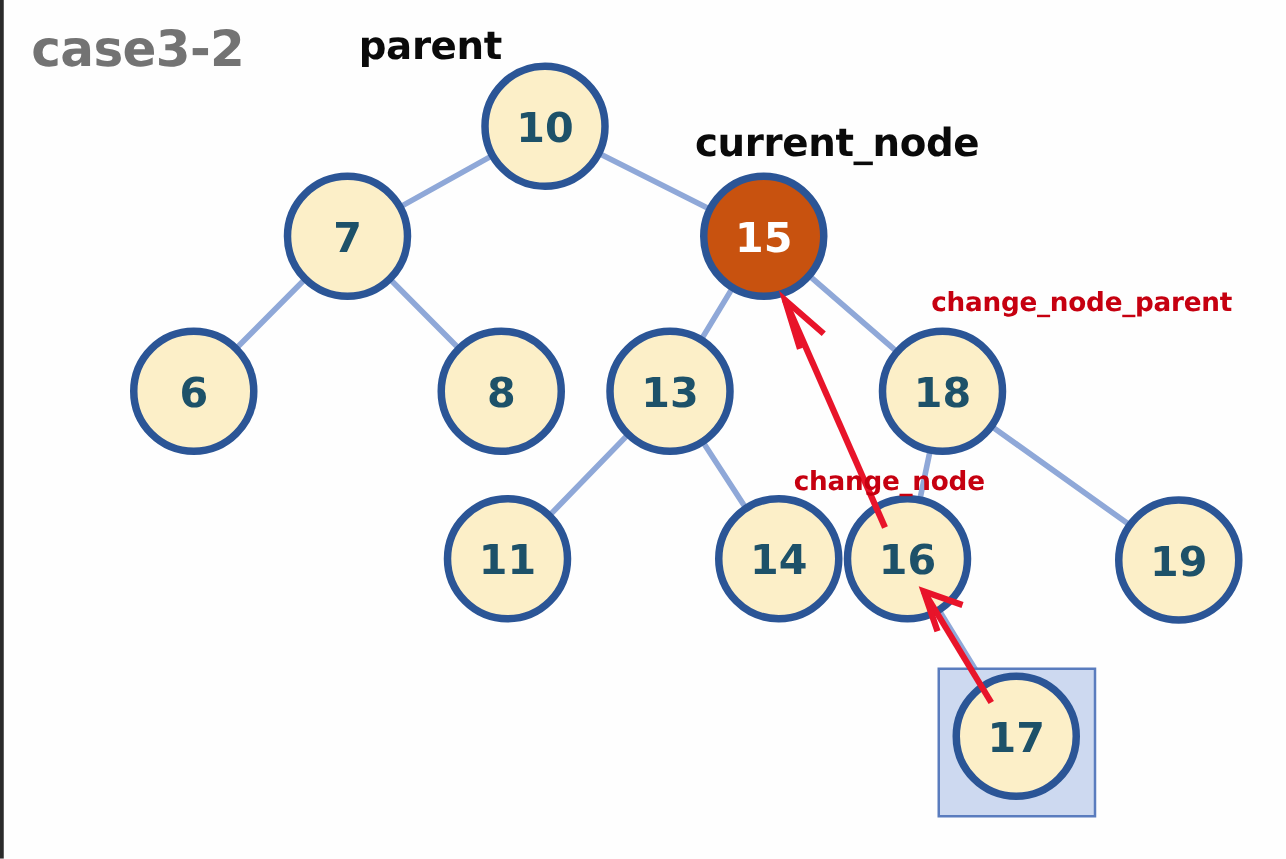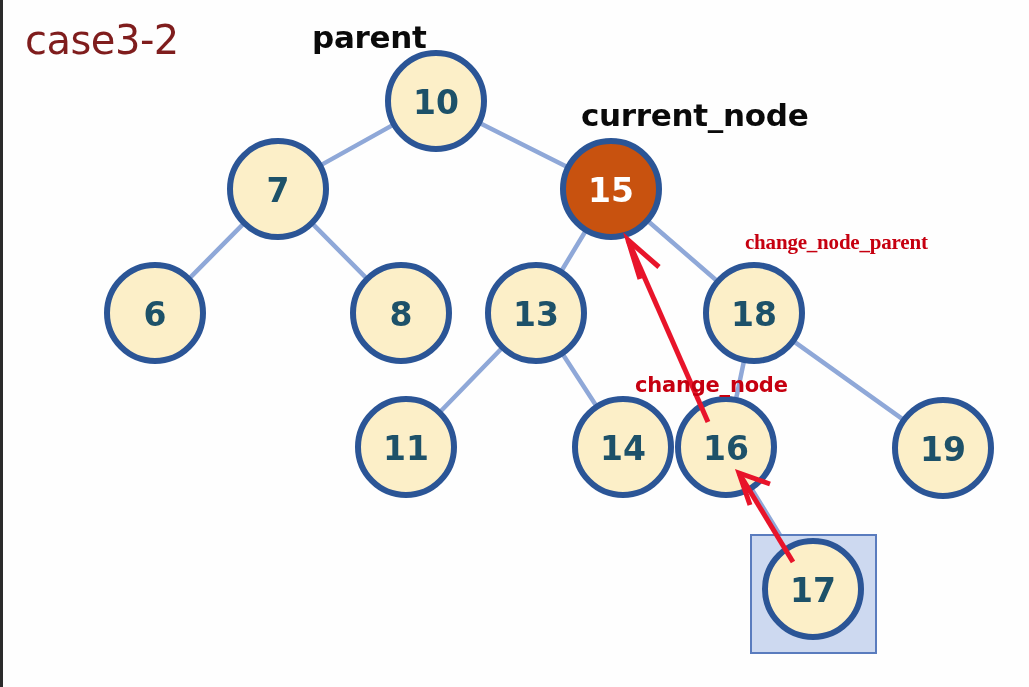--- a/index.html
+++ b/index.html
@@ -29,30 +29,29 @@
   #nodes-layer { z-index: 3; }
   #arrows-layer { z-index: 4; }
   .label {
     position: absolute;
     z-index: 5;
     white-space: nowrap;
     line-height: 1;
   }
   .title-label {
     font-size: 40px;
-    font-weight: normal;
-    color: #7f1d1d;
+    font-weight: bold;
+    color: #737373;
     letter-spacing: -0.5px;
   }
   .black-label {
     font-size: 31px;
     font-weight: bold;
     color: #0a0a0a;
     letter-spacing: -0.3px;
-    margin-left: 25px;
   }
   .red-label {
     font-size: 21px;
     font-weight: bold;
     color: #c60010;
     letter-spacing: -0.2px;
   }
   .node-circle {
     fill: #fcefc8;
     stroke: #2b5596;
@@ -181,17 +180,17 @@
         <path d="M 767,484 L 736,473 L 747,505" class="arrow-head"></path>
       </g>
     </svg>
 
   <div class="label title-label" id="lbl-title" style="left: 22px; top: 20px;">case3-2</div>
 
   <div class="label black-label" id="lbl-parent" style="left: 284px; top: 22px;">parent</div>
 
   <div class="label black-label" id="lbl-current-node" style="left: 553px; top: 100px;">current_node</div>
 
-  <div class="label red-label" id="lbl-change-node-parent" style="left: 742px; top: 232px; font-family: Liberation Serif, serif;">change_node_parent</div>
+  <div class="label red-label" id="lbl-change-node-parent" style="left: 742px; top: 232px;">change_node_parent</div>
 
   <div class="label red-label" id="lbl-change-node" style="left: 632px; top: 375px;">change_node</div>
 
 </div>
 
 </body></html>

